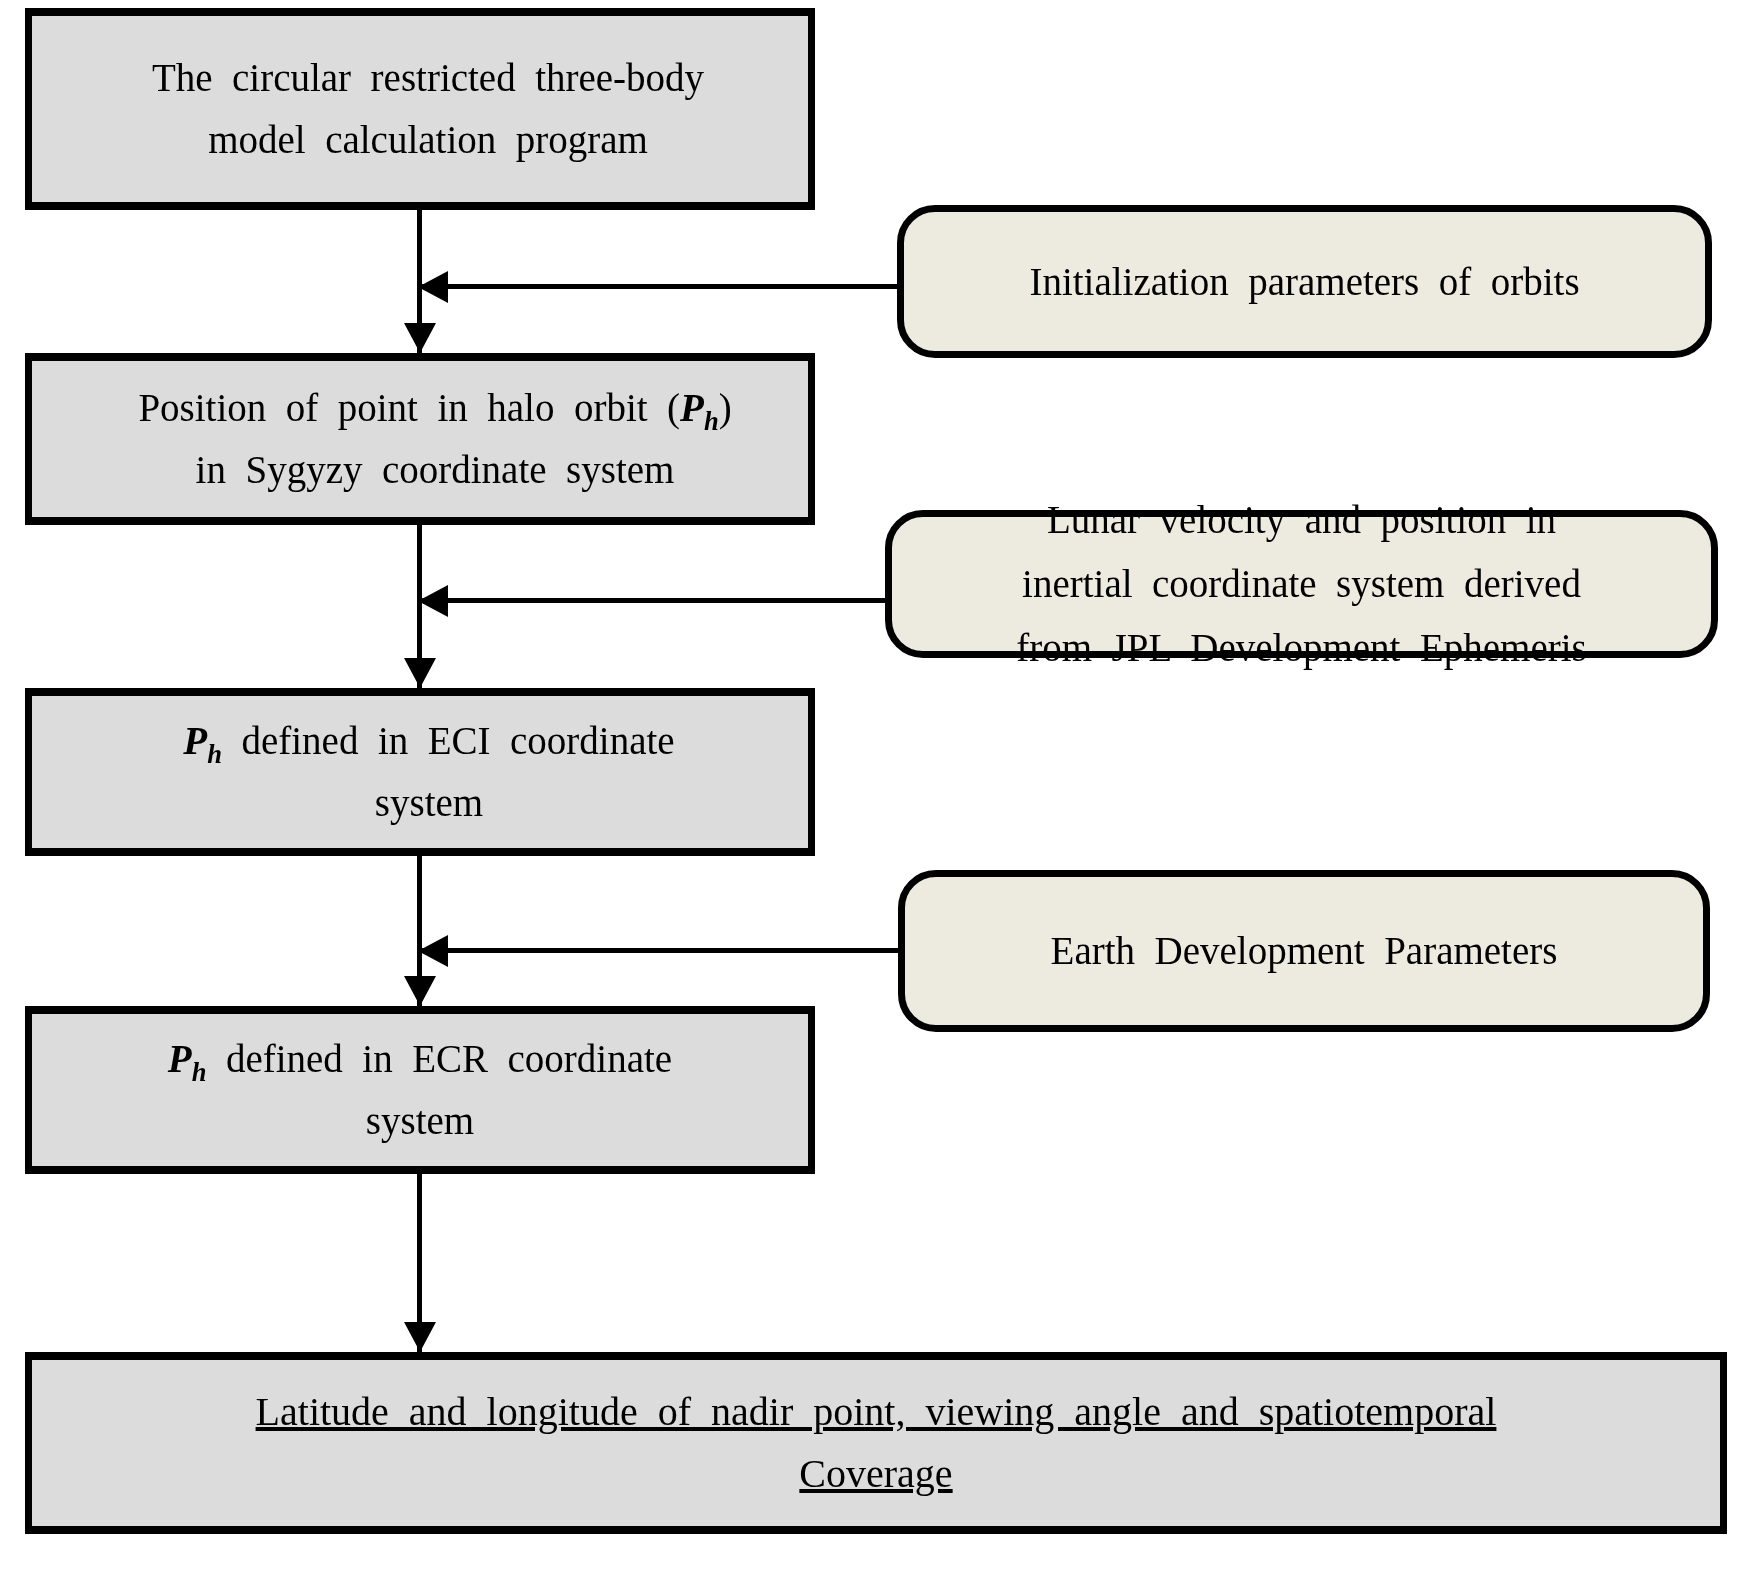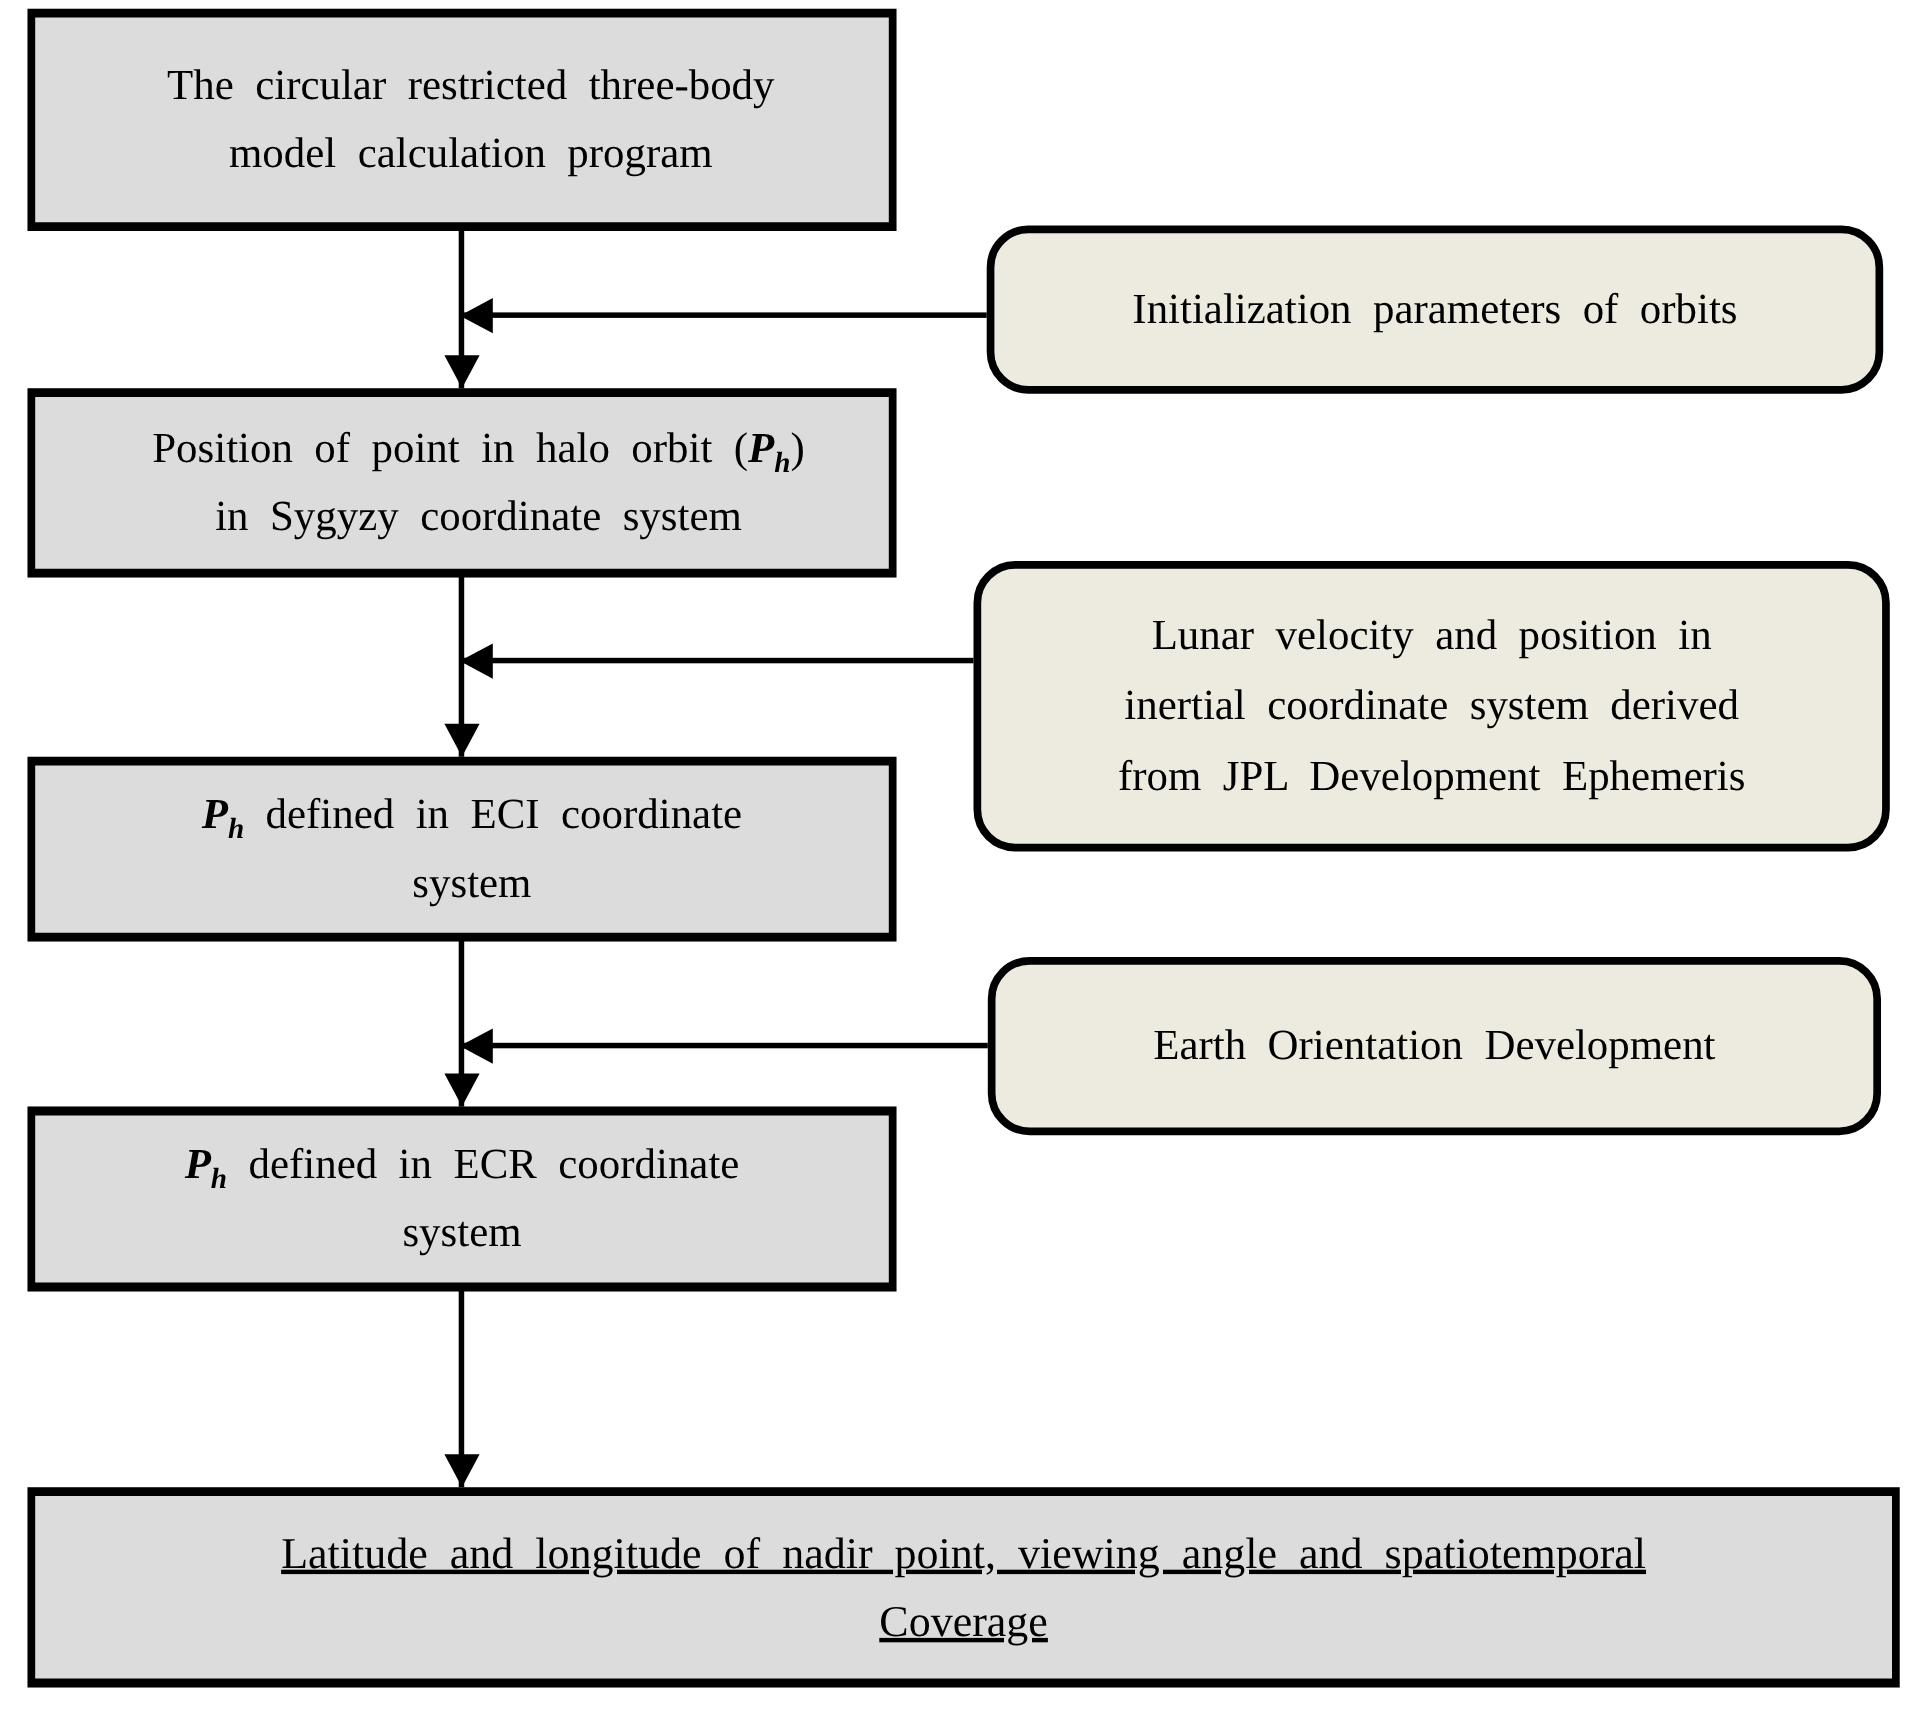--- a/index.html
+++ b/index.html
@@ -108,33 +108,33 @@
 
   <div class="dbox" style="left:897px; top:205px; width:815px; height:153px;">
     <div class="bline">Initialization parameters of orbits</div>
   </div>
 
   <div class="pbox" style="left:25px; top:353px; width:790px; height:172px;padding-left:30px;">
     <div class="bline"><span>Position of point in halo orbit (</span><span class="sym">P</span><span class="symsub">h</span><span>)</span></div>
     <div class="bline">in Sygyzy coordinate system</div>
   </div>
 
-  <div class="dbox" style="left:885px; top:510px; width:833px; height:264px;">
+  <div class="dbox" style="left:885px; top:510px; width:833px; height:148px;">
     <div class="bline">Lunar velocity and position in</div>
     <div class="bline">inertial coordinate system derived</div>
     <div class="bline">from JPL Development Ephemeris</div>
   </div>
 
   <div class="pbox" style="left:25px; top:688px; width:790px; height:168px;padding-left:18px;">
     <div class="bline"><span class="sym">P</span><span class="symsub">h</span><span> defined in ECI coordinate</span></div>
     <div class="bline">system</div>
   </div>
 
   <div class="dbox" style="left:898px; top:870px; width:812px; height:162px;">
-    <div class="bline">Earth Orientation Development</div>
+    <div class="bline">Earth Development Parameters</div>
   </div>
 
   <div class="pbox" style="left:25px; top:1006px; width:790px; height:168px;">
     <div class="bline"><span class="sym">P</span><span class="symsub">h</span><span> defined in ECR coordinate</span></div>
     <div class="bline">system</div>
   </div>
 
   <div class="pbox big" style="left:25px; top:1352px; width:1702px; height:182px;text-decoration:underline;">
     <div class="bline">Latitude and longitude of nadir point, viewing angle and spatiotemporal</div>
     <div class="bline">Coverage</div>

